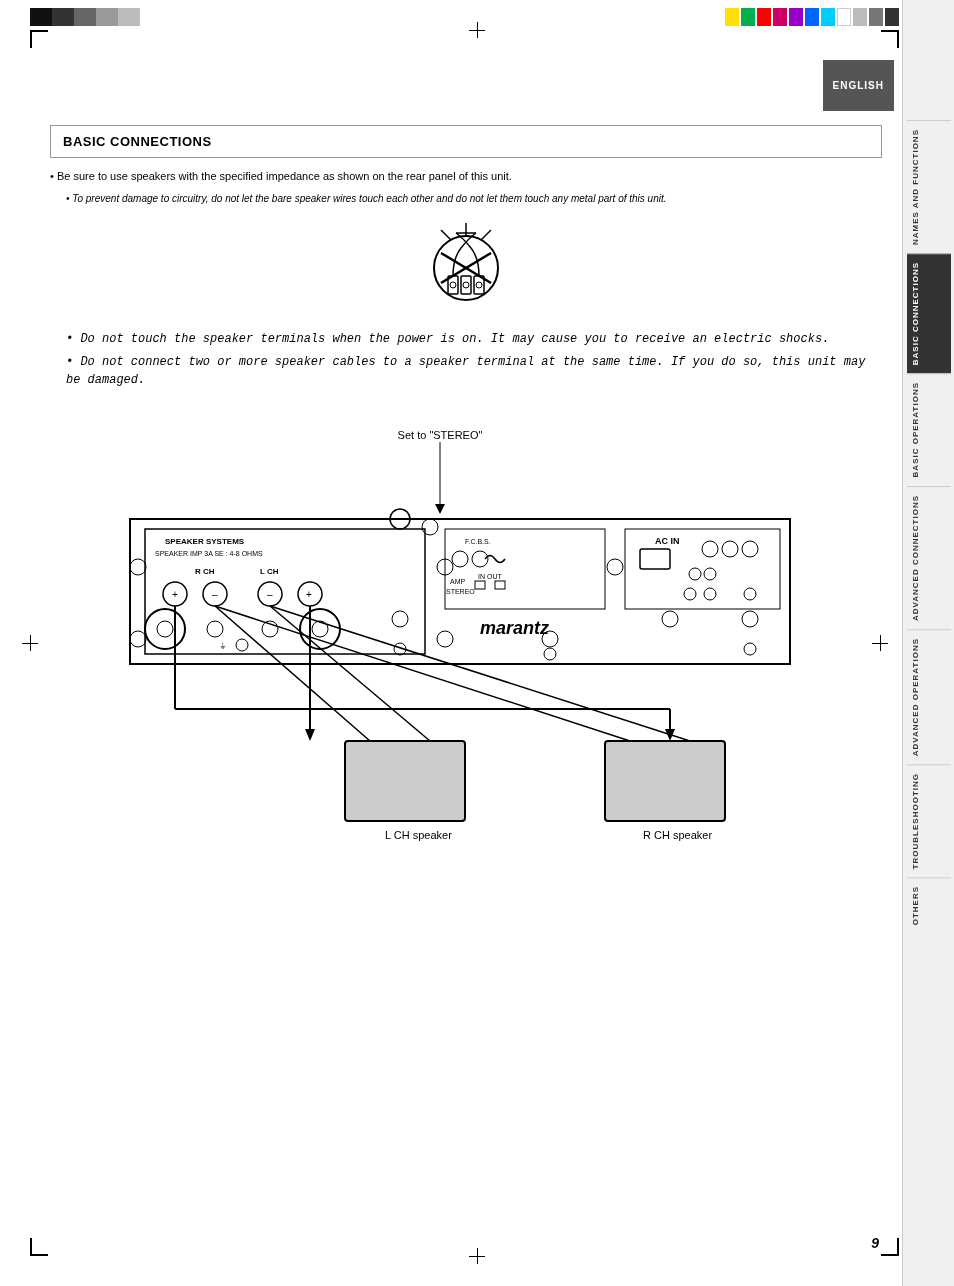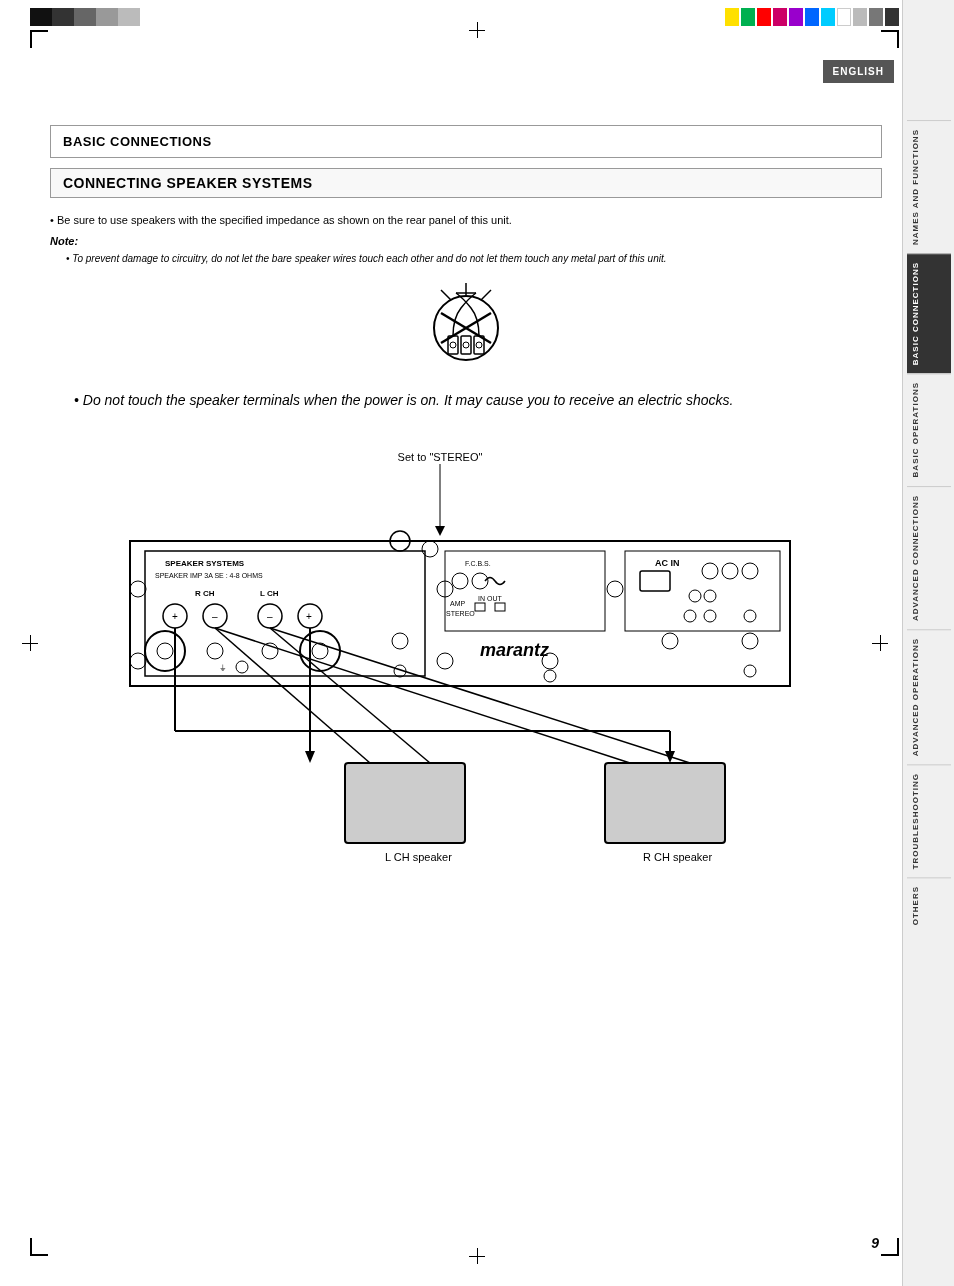--- a/index.html
+++ b/index.html
@@ -128,21 +128,21 @@
 
     
     .english-label {
       position: absolute;
       top: 60px;
       right: 60px;
       background: #555;
       color: #fff;
       font-size: 10px;
       font-weight: bold;
-      padding: 6px 10px;
+      padding: 20px 10px;
       letter-spacing: 1px;
     }
 
     
     .basic-connections-box {
       border: 1px solid #999;
       padding: 8px 12px;
       margin-top: 95px;
       margin-bottom: 10px;
       display: inline-block;
@@ -182,25 +182,26 @@
     }
 
     .note-text {
       font-size: 10px;
       font-style: italic;
       margin-left: 16px;
       line-height: 1.5;
     }
 
     .bullet-text {
-      font-size: 14px;
+      font-size: 12px;
       font-style: italic;
-      margin-left: 24px;
+      margin-left: 16px;
       margin-bottom: 5px;
       line-height: 1.5;
+      font-family: Liberation Mono, monospace;
     }
     .bullet-text::before {
       content: '• ';
     }
 
     
     .wire-image-area {
       display: flex;
       justify-content: center;
       margin: 12px 0;
@@ -270,31 +271,27 @@
 </div>
 
 <div class="main-content">
 
   
   <div class="basic-connections-box">
     <span class="title">BASIC CONNECTIONS</span>
   </div>
 
   
-  <div class="speaker-systems-box">
-    <span class="title">CONNECTING SPEAKER SYSTEMS</span>
-  </div>
 
   
   <div class="body-text">
     • <span>Be sure to use speakers with the specified impedance as shown on the rear panel of this unit.</span>
   </div>
 
   
-  <div class="note-label">Note:</div>
   <div class="note-text">
     • <span>To prevent damage to circuitry, do not let the bare speaker wires touch each other and do not let them touch any metal part of this unit.</span>
   </div>
 
   
   <div class="wire-image-area">
     <svg width="120" height="100" viewBox="0 0 120 100">
 
       <circle cx="60" cy="50" r="32" fill="none" stroke="#000" stroke-width="2"></circle>
       <line x1="60" y1="18" x2="60" y2="5" stroke="#000" stroke-width="1.5"></line>
@@ -313,20 +310,21 @@
       <path d="M73 58 Q73 40 65 30 Q57 20 50 15" fill="none" stroke="#000" stroke-width="1.5"></path>
       <line x1="50" y1="15" x2="70" y2="15" stroke="#000" stroke-width="1.5"></line>
 
       <line x1="35" y1="35" x2="85" y2="65" stroke="#000" stroke-width="2.5"></line>
       <line x1="85" y1="35" x2="35" y2="65" stroke="#000" stroke-width="2.5"></line>
     </svg>
   </div>
 
   
   <div class="bullet-text">Do not touch the speaker terminals when the power is on. It may cause you to receive an electric shocks.</div>
+  <div class="bullet-text">Do not connect two or more speaker cables to a speaker terminal at the same time.  If you do so, this unit may be damaged.</div>
 
   
   <div class="diagram-area">
     <svg width="820" height="430" viewBox="0 0 820 430">
 
       <text x="390" y="20" font-size="11" font-family="Arial" text-anchor="middle">Set to "STEREO"</text>
       <line x1="390" y1="23" x2="390" y2="85" stroke="#000" stroke-width="1"></line>
       <polygon points="385,85 395,85 390,95" fill="#000"></polygon>
 
       <rect x="80" y="100" width="660" height="145" fill="white" stroke="#000" stroke-width="2"></rect>

